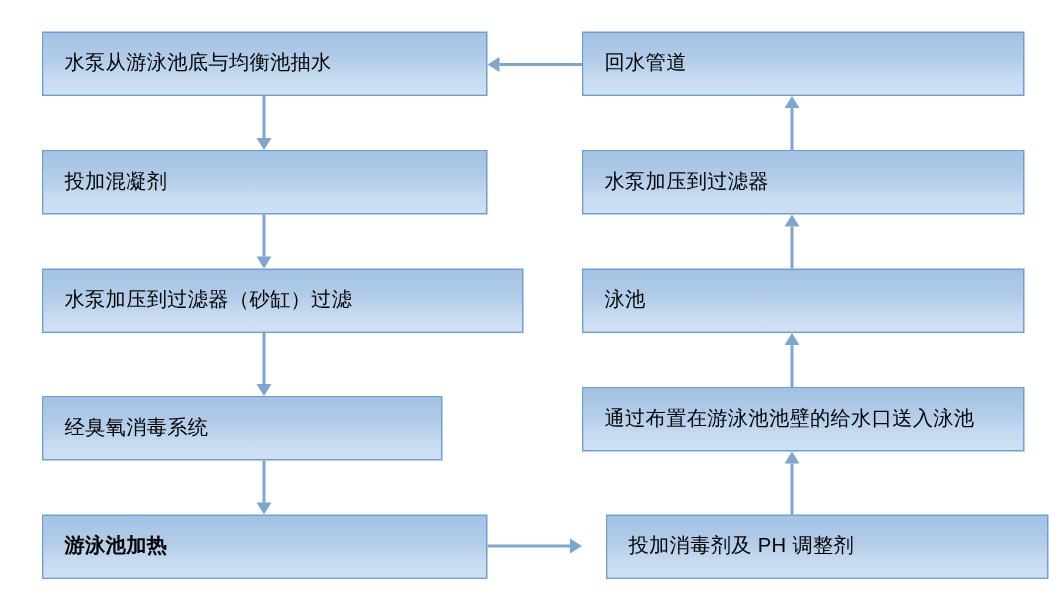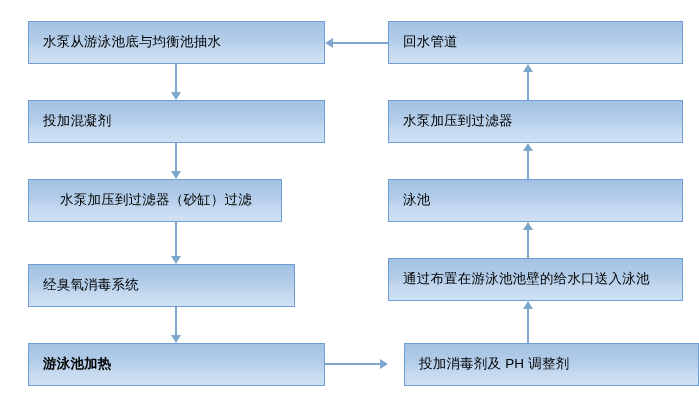--- a/index.html
+++ b/index.html
@@ -82,21 +82,21 @@
 <div id="canvas">
 
   <div class="node" style="left:28px; top:21px; width:297px; height:43px;">
     <span class="node-label">水泵从游泳池底与均衡池抽水</span>
   </div>
 
   <div class="node" style="left:28px; top:100px; width:297px; height:43px;">
     <span class="node-label">投加混凝剂</span>
   </div>
 
-  <div class="node" style="left:28px; top:179px; width:254px; height:43px;justify-content:center;">
+  <div class="node" style="left:28px; top:179px; width:321px; height:43px;">
     <span class="node-label">水泵加压到过滤器（砂缸）过滤</span>
   </div>
 
   <div class="node" style="left:28px; top:264px; width:267px; height:43px;">
     <span class="node-label">经臭氧消毒系统</span>
   </div>
 
   <div class="node" style="left:28px; top:343px; width:297px; height:43px;font-weight:bold;">
     <span class="node-label">游泳池加热</span>
   </div>

